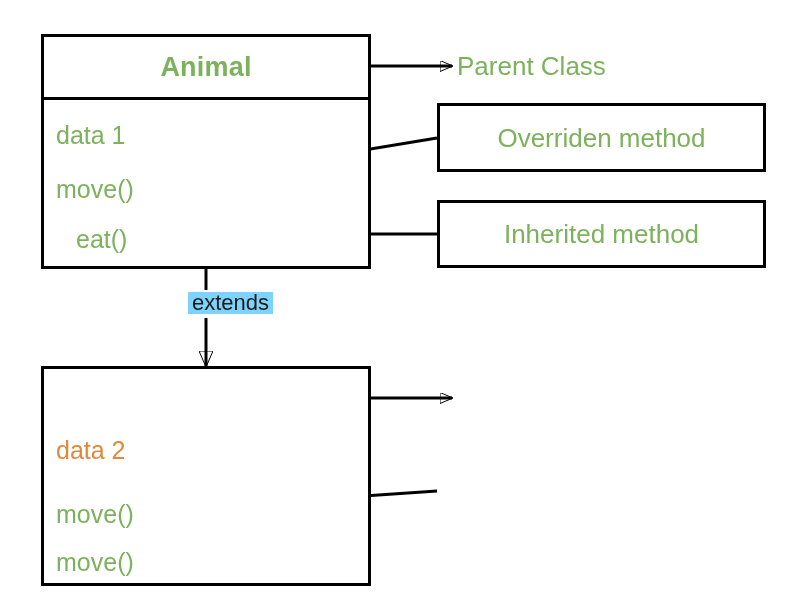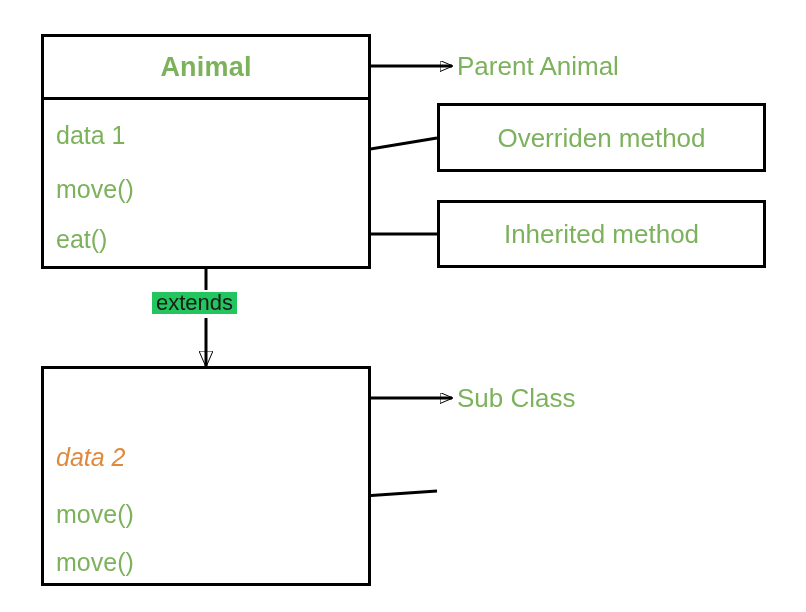--- a/index.html
+++ b/index.html
@@ -94,23 +94,24 @@
     line-height: 1;
     white-space: nowrap;
   }
 
   
   .edge-label {
     position: absolute;
     font-size: 22px;
     color: #1a1a1a;
     line-height: 1;
-    background: #22c55e;
+    background: #7dd3fc;
     padding: 0 4px;
     white-space: nowrap;
+    margin-left: 36px;
   }
 
   
   #connectors {
     position: absolute;
     left: 0;
     top: 0;
     width: 806px;
     height: 612px;
     pointer-events: none;
@@ -150,35 +151,34 @@
     <line x1="206" y1="318" x2="206" y2="366" stroke-width="3" marker-end="url(#arrowSolidBig)"></line>
   </svg>
 
   <div class="class-box" style="left:41px; top:34px; width:330px; height:235px;">
     <div class="class-header" style="height:63px;">
       <span class="class-name">Animal</span>
     </div>
     <div class="members">
       <span class="member" style="top:86px;">data 1</span>
       <span class="member" style="top:140px;">move()</span>
-      <span class="member" style="top:190px;">eat()</span>
+      <span class="member" style="top:190px;margin-left:20px;">eat()</span>
     </div>
   </div>
 
   <div class="class-box" style="left:41px; top:366px; width:330px; height:220px;">
     <div class="members">
-      <span class="member attr-orange" style="top:76px;font-style:italic;">data 2</span>
+      <span class="member attr-orange" style="top:69px;">data 2</span>
       <span class="member" style="top:133px;">move()</span>
       <span class="member" style="top:181px;">move()</span>
     </div>
   </div>
 
-  <div class="side-label" style="left:457px; top:53px;">Parent Animal</div>
+  <div class="side-label" style="left:457px; top:53px;">Parent Class</div>
 
-  <div class="side-label" style="left:457px; top:385px;">Sub Class</div>
 
   <div class="edge-label" style="left:152px; top:292px;">extends</div>
 
   <div class="callout-box" style="left:437px; top:103px; width:329px; height:69px;">
     <span class="callout-label">Overriden method</span>
   </div>
 
   <div class="callout-box" style="left:437px; top:200px; width:329px; height:68px;">
     <span class="callout-label">Inherited method</span>
   </div>

